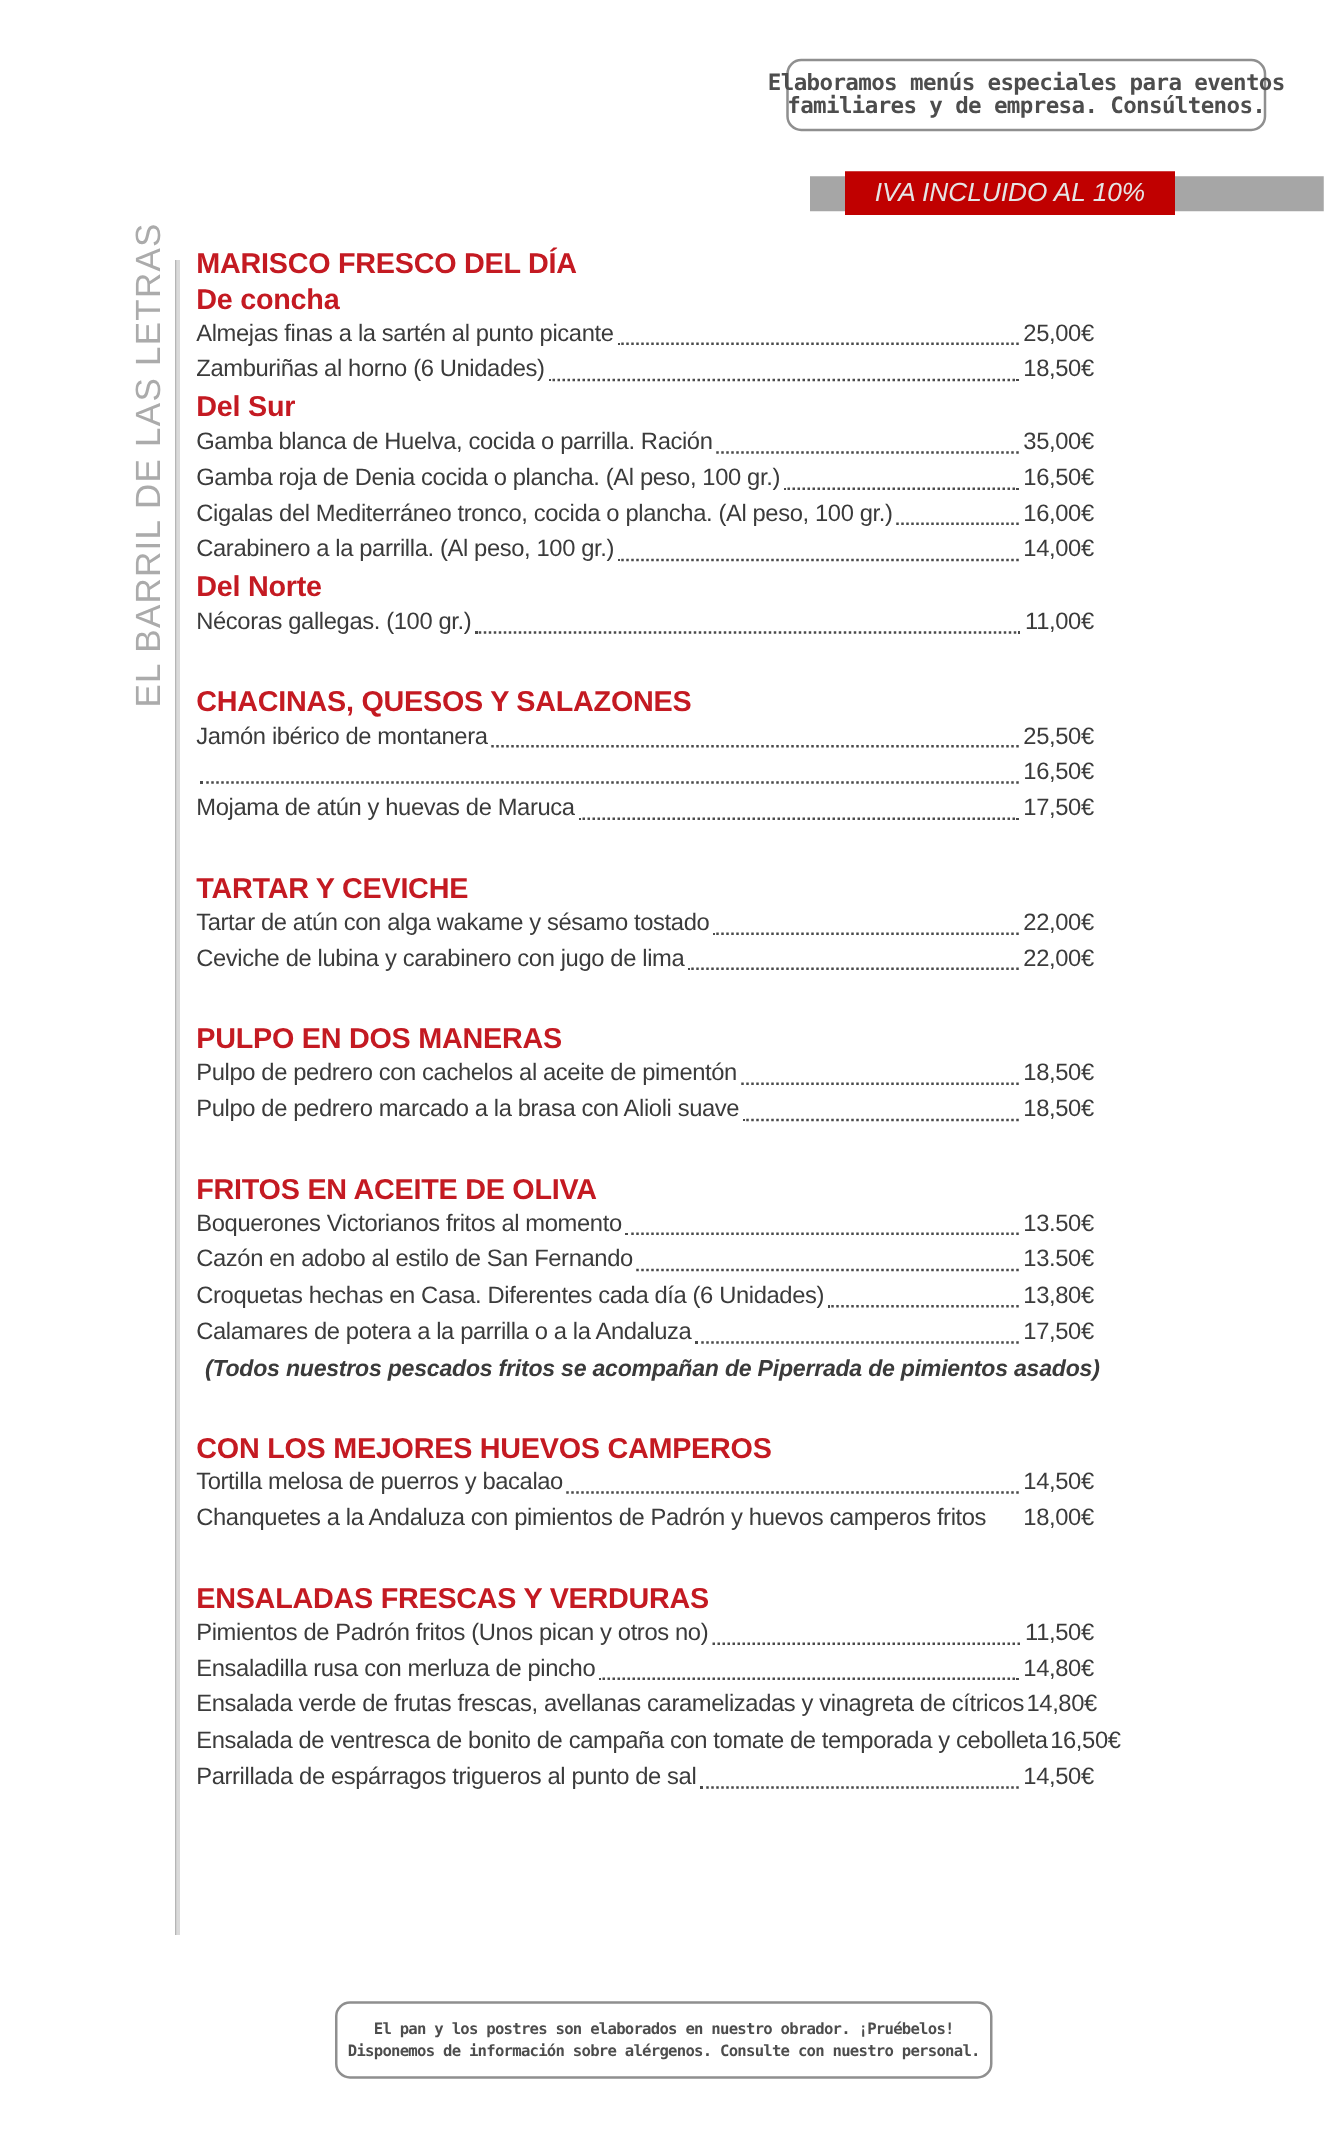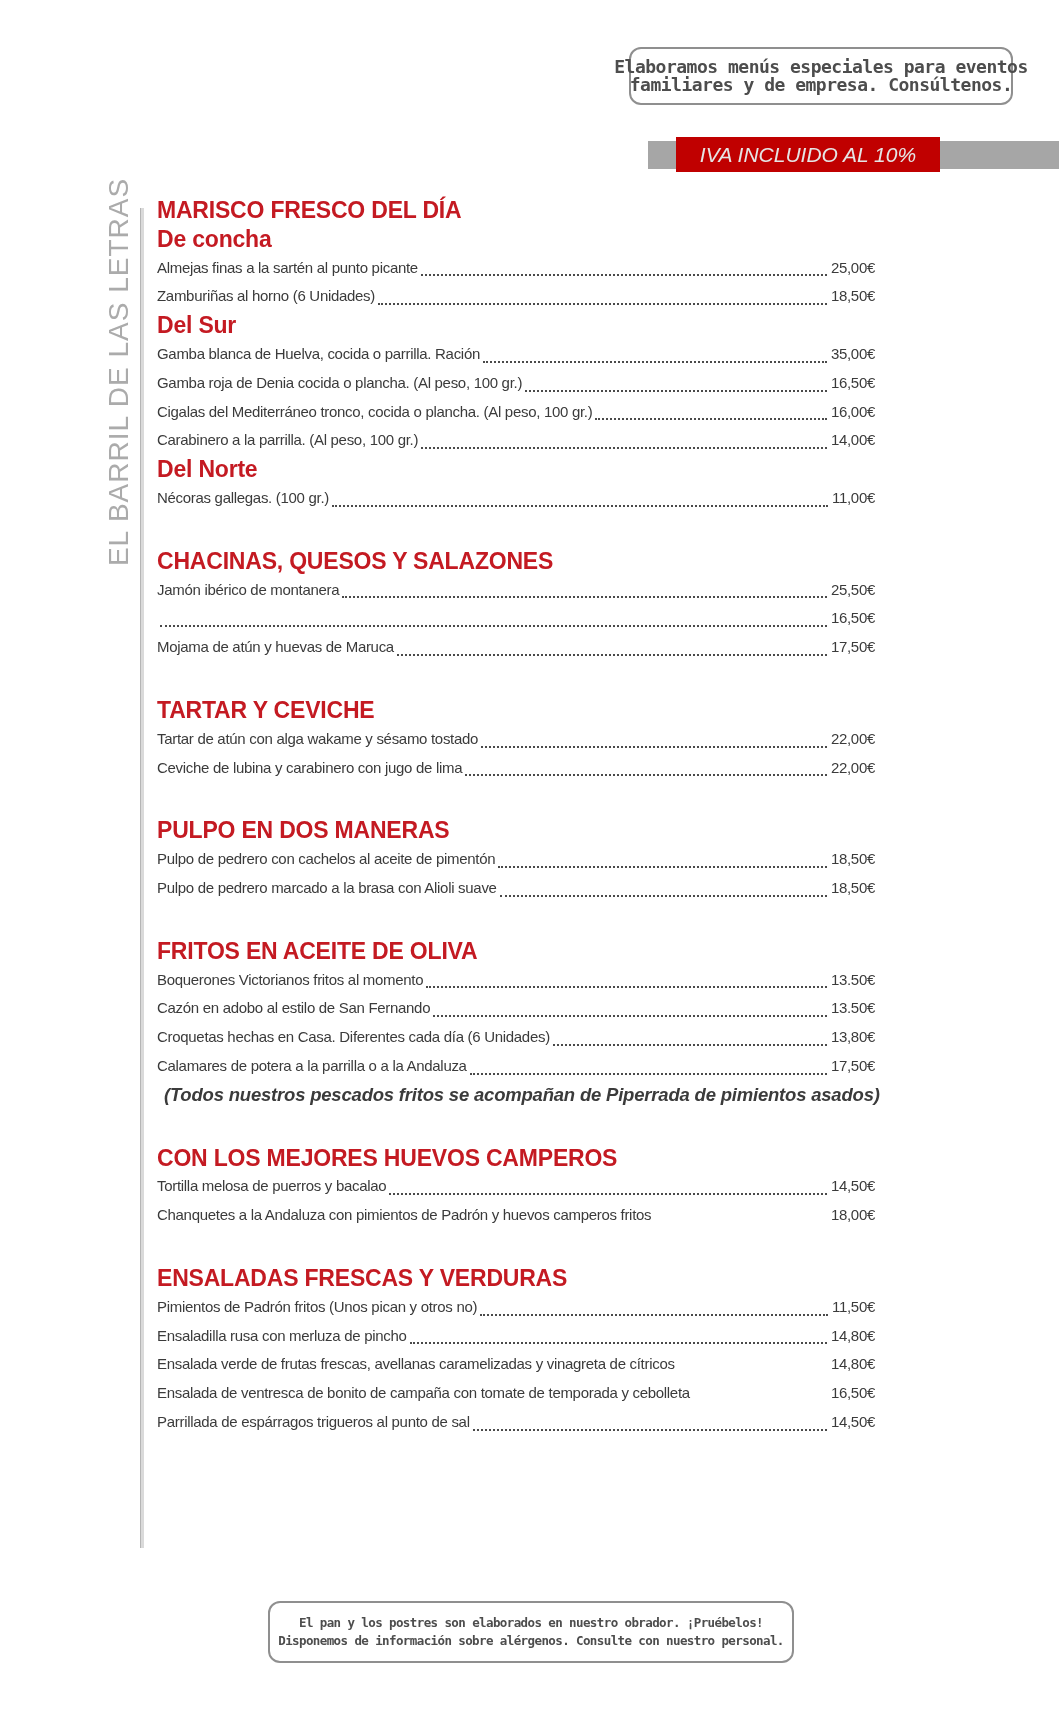--- a/index.html
+++ b/index.html
@@ -49,21 +49,21 @@
 
   
   .menu{position:absolute;left:157px;top:196px;width:718px;}
   .section{margin-top:34px;}
   .section:first-child{margin-top:0;}
   .section-title,.subheader{
     color:var(--red);font-weight:bold;font-size:23px;line-height:28.8px;
     letter-spacing:-0.2px;white-space:nowrap;
   }
   .row{display:flex;align-items:flex-end;min-height:28.8px;}
-  .item-name,.price{font-size:15px;line-height:28.8px;letter-spacing:-0.3px;white-space:nowrap;}
+  .item-name,.price{font-size:19px;line-height:28.8px;letter-spacing:-0.3px;white-space:nowrap;}
   .price{margin-left:auto;padding-left:2px;}
   .dots{flex:1 1 auto;min-width:8px;border-bottom:2px dotted #4A4A4A;margin:0 2px 6px 3px;}
   .note{
     font-size:18.5px;line-height:28.8px;font-style:italic;font-weight:600;
     letter-spacing:-0.2px;padding-left:7px;white-space:nowrap;
   }
 </style>
 </head>
 <body>
 

